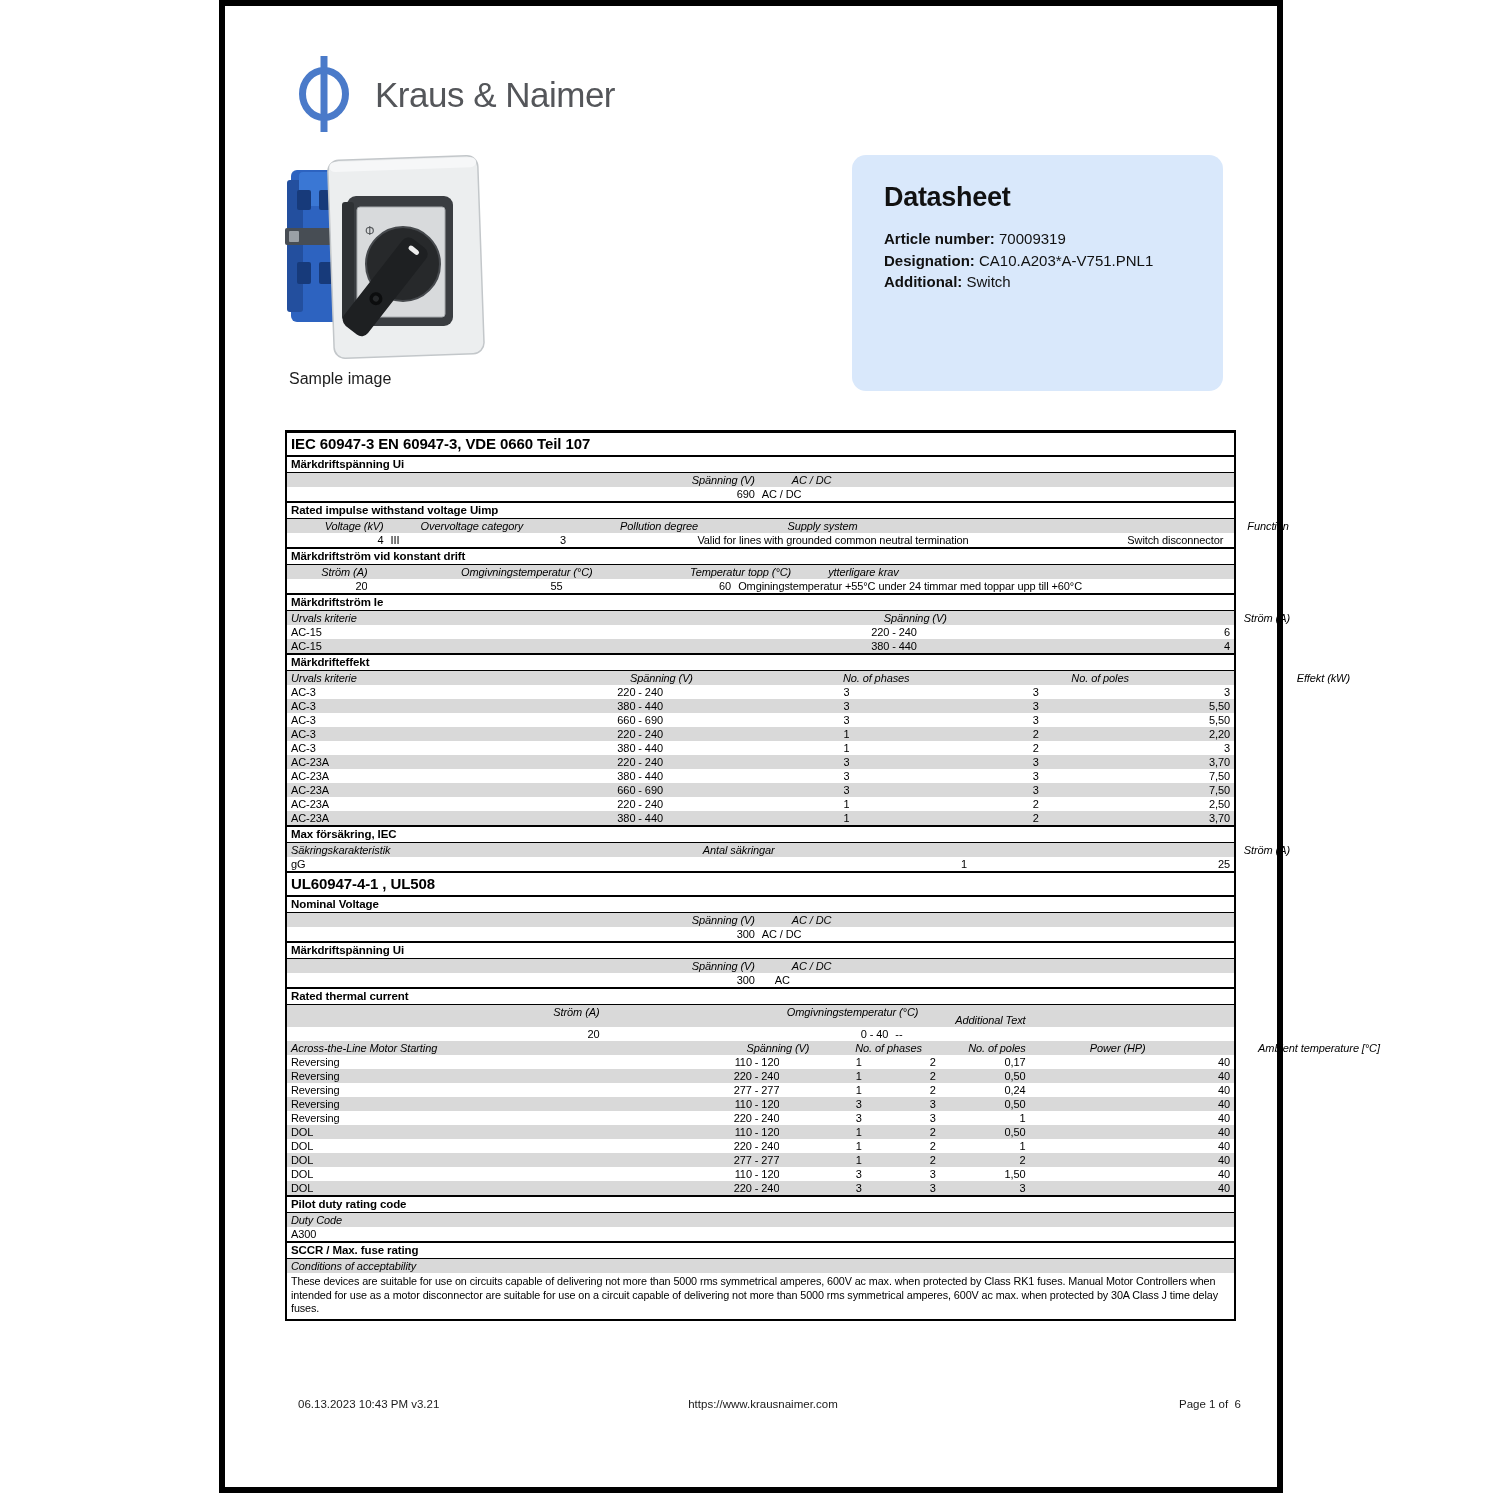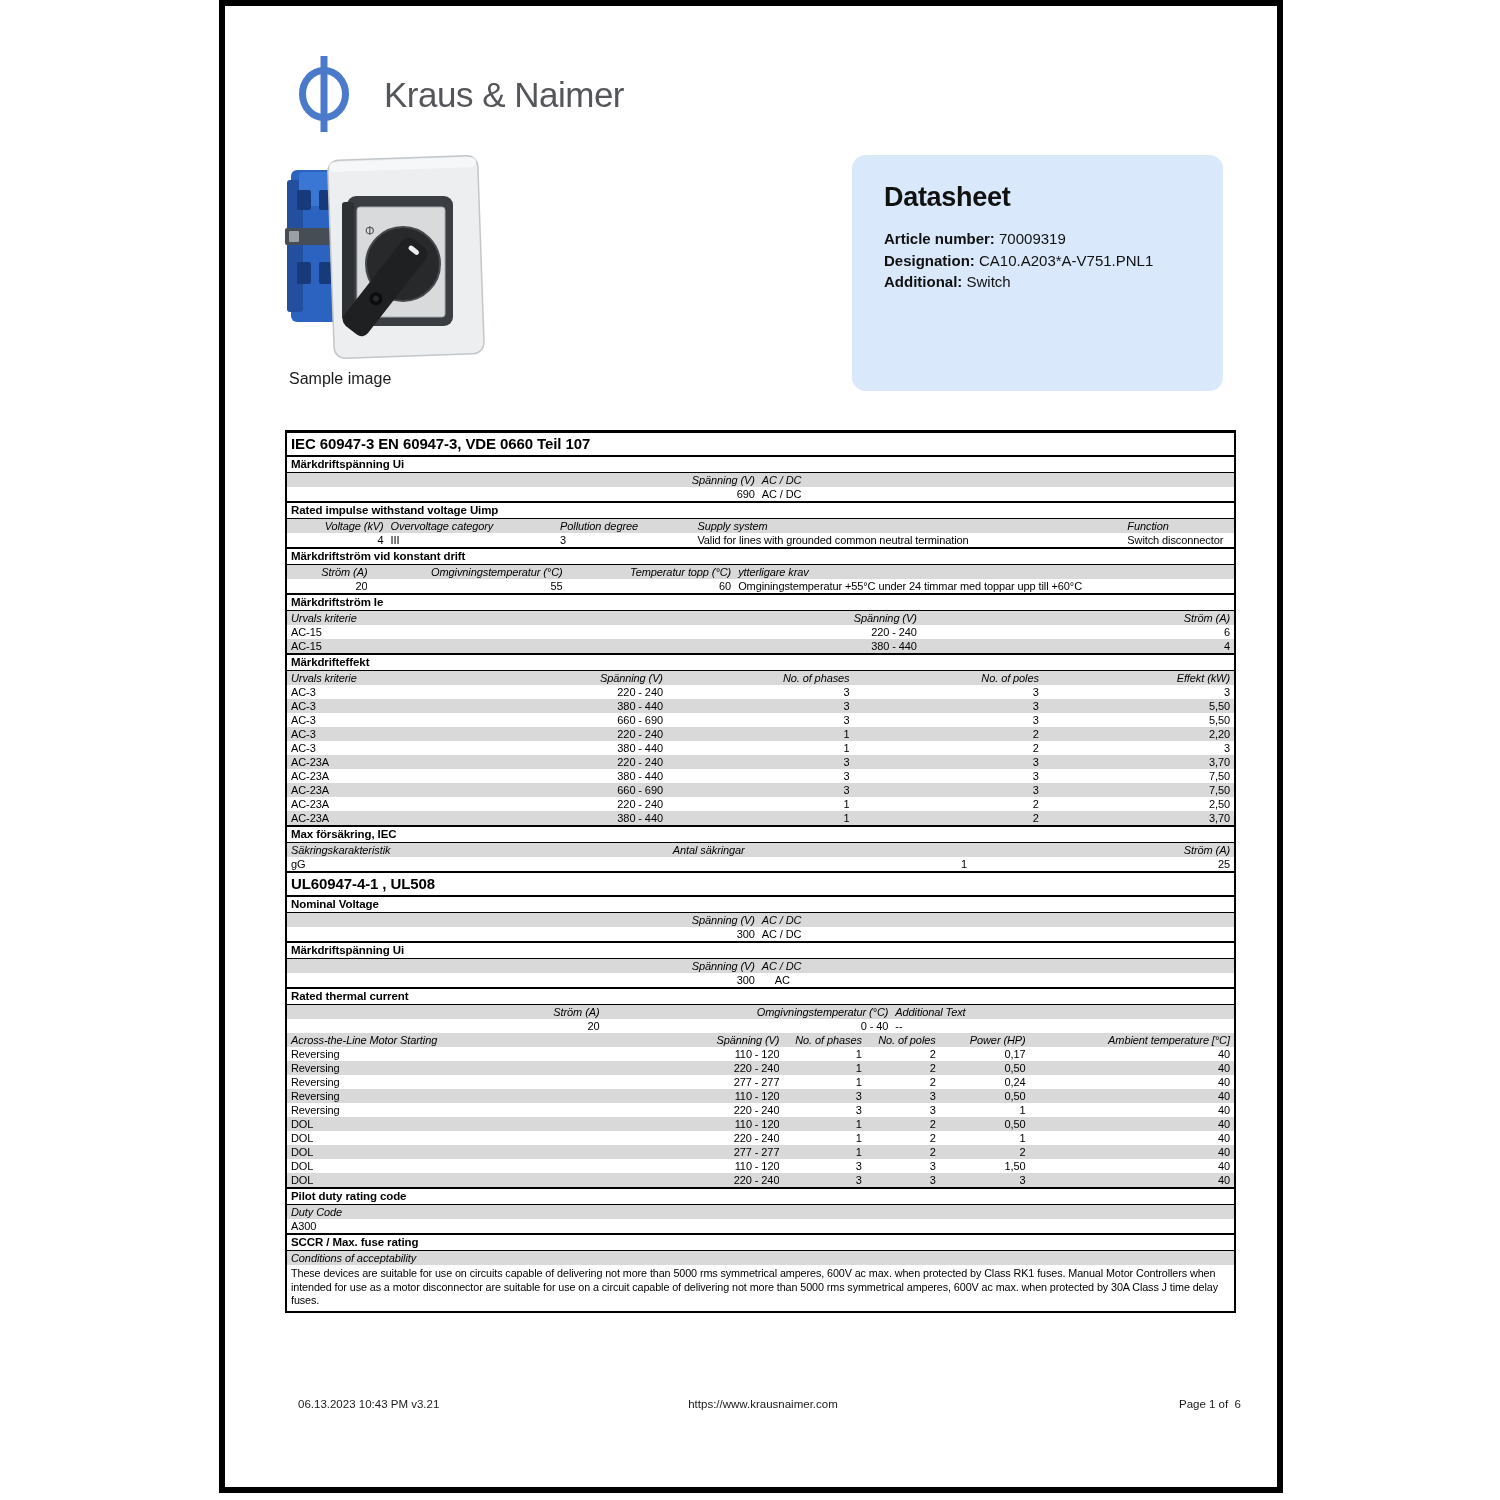--- a/index.html
+++ b/index.html
@@ -6,21 +6,21 @@
   body{
     width:1500px;height:1500px;background:#ffffff;position:relative;
     font-family:"Liberation Sans", sans-serif;color:#000;
     -webkit-font-smoothing:antialiased;
   }
   .page{
     position:absolute;left:219px;top:0;width:1052px;height:1481px;
     border:6px solid #000;background:#fff;
   }
   
-  .logo{position:absolute;left:70px;top:50px;display:flex;align-items:center;gap:31px;}
+  .logo{position:absolute;left:70px;top:50px;display:flex;align-items:center;gap:22px;}
   .brand-text{font-size:35px;color:#54565a;letter-spacing:-0.5px;line-height:1;}
   
   .product{position:absolute;left:60px;top:144px;width:204px;height:218px;}
   .caption{position:absolute;left:64px;top:364px;font-size:16px;color:#1c1c1c;}
   
   .ds-box{
     position:absolute;left:627px;top:149px;width:371px;height:236px;
     border-radius:14px;box-sizing:border-box;padding:27px 32px;
   }
   .ds-title{font-size:27px;font-weight:700;color:#111;letter-spacing:-0.3px;}
@@ -35,21 +35,21 @@
     font-size:15px;font-weight:700;line-height:17px;
     padding:2px 4px 3px;border-top:2px solid #000;border-bottom:2px solid #000;
   }
   .spec-table > .sec-title:first-child{border-top:0;}
   .block-heading{
     font-size:11.5px;font-weight:700;line-height:12px;
     padding:1px 4px 2px;border-top:2px solid #000;border-bottom:1px solid #000;
   }
   .sec-title + .block-heading{border-top:0;}
   .trow{display:flex;min-height:14px;line-height:14px;font-size:11px;}
-  .trow.thead{background:#d9d9d9;font-style:italic;}
+  .trow.thead{background:#d9d9d9;font-style:italic;gap:30px;}
   .trow.gray{background:#d9d9d9;}
   .trow.wrap{line-height:13.5px;padding:2px 0 3px;}
   .trow.wrap .tcell{font-size:10.8px;}
   .tcell{box-sizing:border-box;padding-left:7px;flex:none;overflow:hidden;}
   .tcell:first-child{padding-left:4px;}
   .tcell:last-child{padding-right:4px;}
   
   .footer{
     position:absolute;left:60px;right:36px;top:1392px;height:14px;
     font-size:11.5px;color:#1a1a1a;
@@ -279,21 +279,21 @@
         <span class="tcell" style="width: 50.6%; text-align: left;">AC / DC</span>
       </div>
       <div class="trow white">
         <span class="tcell" style="width: 49.4%; text-align: right;">300</span>
         <span class="tcell" style="width: 50.6%; text-align: left; padding-left: 20px;">AC</span>
       </div>
       <div class="block-heading">Rated thermal current</div>
       <div class="trow thead">
         <span class="tcell" style="width: 33%; text-align: right;">Ström (A)</span>
         <span class="tcell" style="width: 30.5%; text-align: right;">Omgivningstemperatur (°C)</span>
-        <span class="tcell" style="width: 36.5%; text-align: left;">Additional Text</span>
+        <span class="tcell" style="width: 36.5%; text-align: left; margin-top: 8px;">Additional Text</span>
       </div>
       <div class="trow white">
         <span class="tcell" style="width: 33%; text-align: right;">20</span>
         <span class="tcell" style="width: 30.5%; text-align: right;">0 - 40</span>
         <span class="tcell" style="width: 36.5%; text-align: left;">--</span>
       </div>
       <div class="trow thead">
         <span class="tcell" style="width: 30%; text-align: left;">Across-the-Line Motor Starting</span>
         <span class="tcell" style="width: 22%; text-align: right;">Spänning (V)</span>
         <span class="tcell" style="width: 8.7%; text-align: right;">No. of phases</span>

